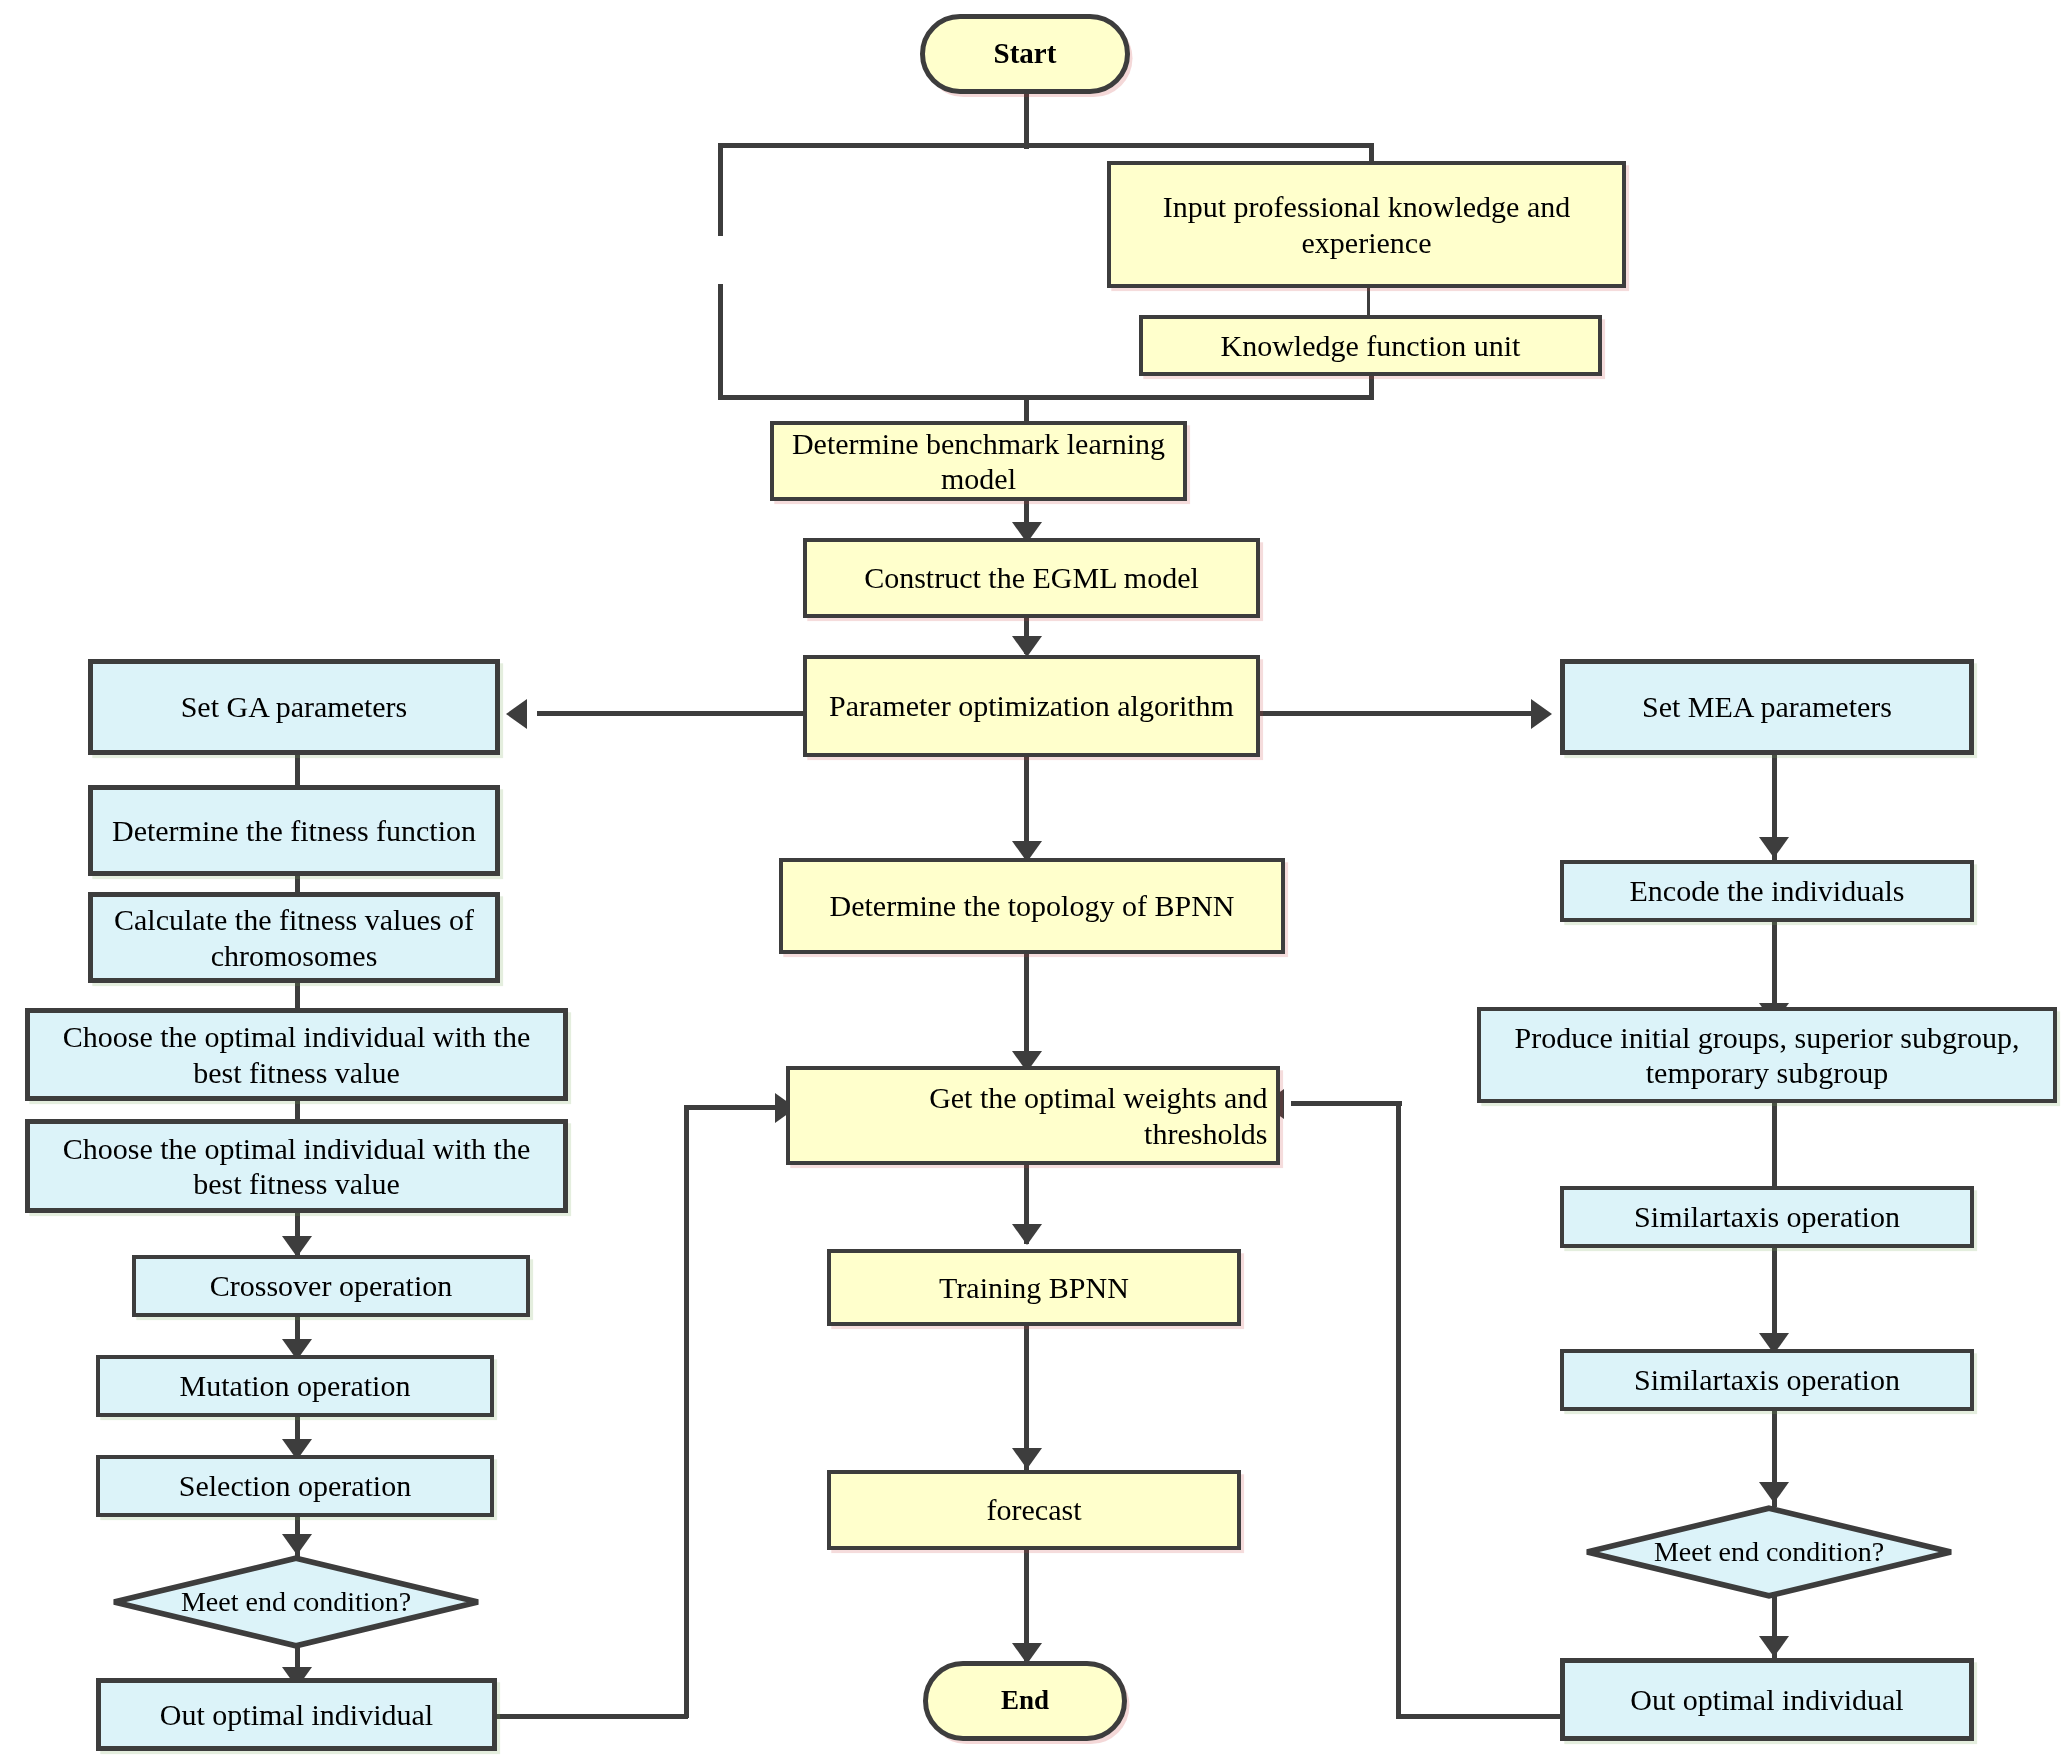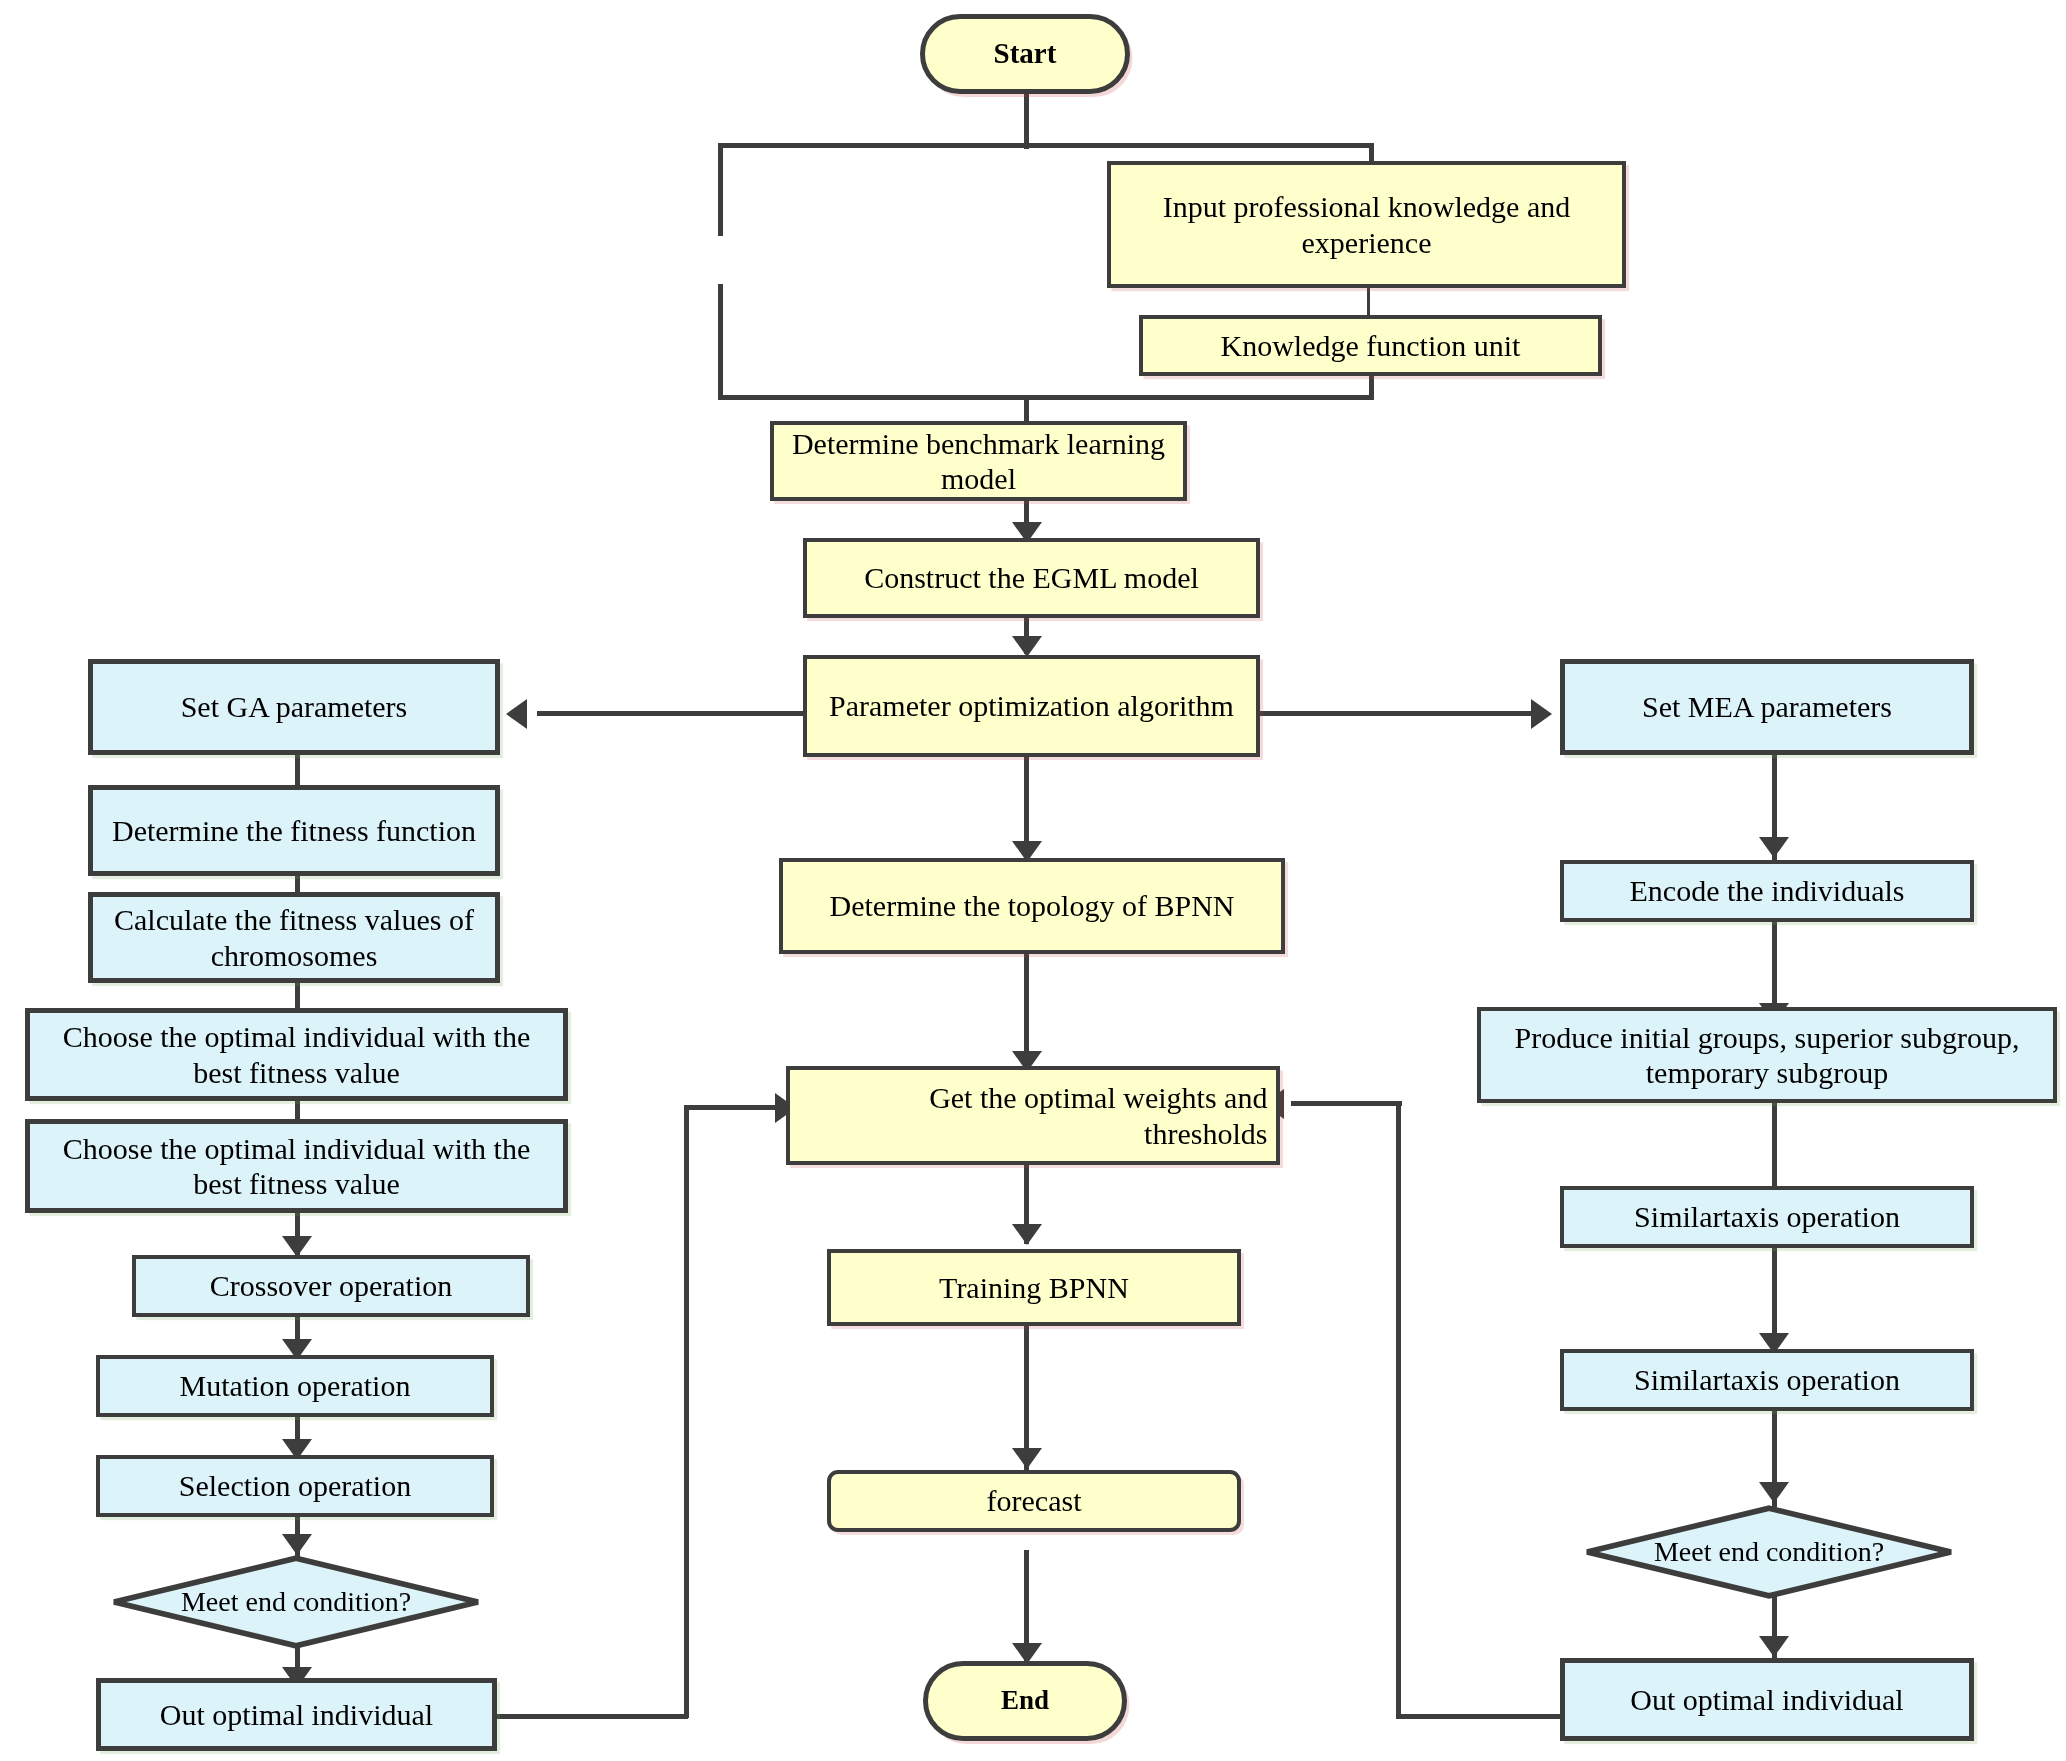--- a/index.html
+++ b/index.html
@@ -176,21 +176,21 @@
   <div class="node proc" style="left:803px;top:538px;width:457px;height:80px;font-size:30px;padding:0 8.6px;">Construct  the EGML model</div>
 
   <div class="node proc" style="left:803px;top:655px;width:457px;height:102px;font-size:30px;padding:0 8.6px;">Parameter optimization algorithm</div>
 
   <div class="node proc" style="left:779px;top:858px;width:506px;height:96px;font-size:30px;padding:0 8.6px;">Determine the topology of BPNN</div>
 
   <div class="node proc" style="left:786px;top:1066px;width:494px;height:99px;font-size:30px;padding:0 8.6px;text-align:right;">Get the optimal weights and thresholds</div>
 
   <div class="node proc" style="left:827px;top:1249px;width:414px;height:77px;font-size:30px;">Training BPNN</div>
 
-  <div class="node proc" style="left:827px;top:1470px;width:414px;height:62px;font-size:30px;border-radius:11px;">forecast</div>
+  <div class="node proc" style="left:827px;top:1470px;width:414px;height:80px;font-size:30px;">forecast</div>
 
   <div class="node term" style="left:923px;top:1661px;width:204px;height:80px;font-size:27px;">End</div>
 
   <div class="node proc blue thick" style="left:88px;top:659px;width:412px;height:96px;font-size:30px;">Set GA parameters</div>
 
   <div class="node proc blue thick" style="left:88px;top:785px;width:412px;height:91px;font-size:30px;padding:0 7.4px;">Determine the fitness function</div>
 
   <div class="node proc blue thick" style="left:88px;top:892px;width:412px;height:91px;font-size:30px;padding:0 7.4px;">Calculate  the  fitness values of chromosomes</div>
 
   <div class="node proc blue thick" style="left:25px;top:1008px;width:543px;height:93px;font-size:30px;padding:0 7.4px;">Choose the optimal individual with the best fitness value</div>

